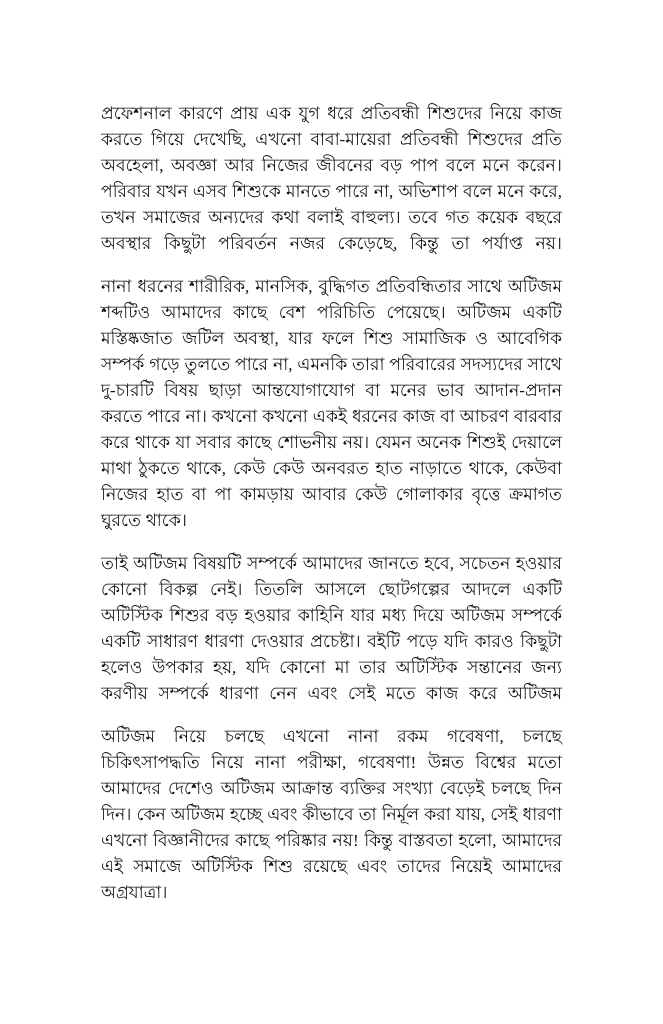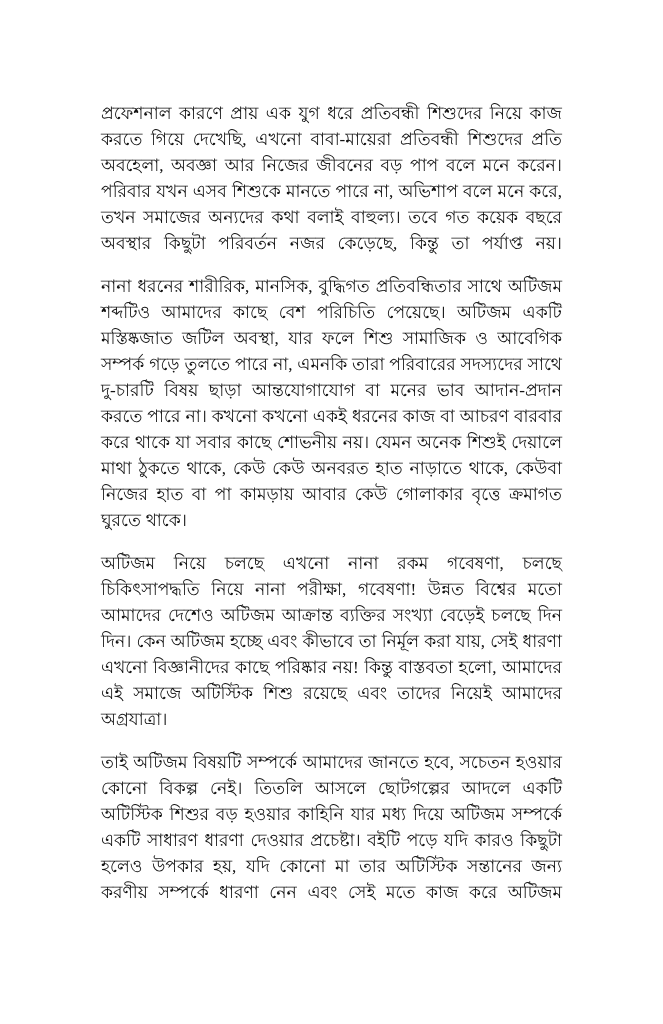--- a/index.html
+++ b/index.html
@@ -50,18 +50,18 @@
 </head>
 <body>
 
 <div class="page">
   <div class="text-column">
 
     <p class="para full-last">প্রফেশনাল কারণে প্রায় এক যুগ ধরে প্রতিবন্ধী শিশুদের নিয়ে কাজ করতে গিয়ে দেখেছি, এখনো বাবা-মায়েরা প্রতিবন্ধী শিশুদের প্রতি অবহেলা, অবজ্ঞা আর নিজের জীবনের বড় পাপ বলে মনে করেন। পরিবার যখন এসব শিশুকে মানতে পারে না, অভিশাপ বলে মনে করে, তখন সমাজের অন্যদের কথা বলাই বাহুল্য। তবে গত কয়েক বছরে অবস্থার কিছুটা পরিবর্তন নজর কেড়েছে, কিন্তু তা পর্যাপ্ত নয়।</p>
 
     <p class="para">নানা ধরনের শারীরিক, মানসিক, বুদ্ধিগত প্রতিবন্ধিতার সাথে অটিজম শব্দটিও আমাদের কাছে বেশ পরিচিতি পেয়েছে। অটিজম একটি মস্তিষ্কজাত জটিল অবস্থা, যার ফলে শিশু সামাজিক ও আবেগিক সম্পর্ক গড়ে তুলতে পারে না, এমনকি তারা পরিবারের সদস্যদের সাথে দু-চারটি বিষয় ছাড়া আন্তযোগাযোগ বা মনের ভাব আদান-প্রদান করতে পারে না। কখনো কখনো একই ধরনের কাজ বা আচরণ বারবার করে থাকে যা সবার কাছে শোভনীয় নয়। যেমন অনেক শিশুই দেয়ালে মাথা ঠুকতে থাকে, কেউ কেউ অনবরত হাত নাড়াতে থাকে, কেউবা নিজের হাত বা পা কামড়ায় আবার কেউ গোলাকার বৃত্তে ক্রমাগত ঘুরতে থাকে।</p>
 
+    <p class="para full-last">তাই অটিজম বিষয়টি সম্পর্কে আমাদের জানতে হবে, সচেতন হওয়ার কোনো বিকল্প নেই। তিতলি আসলে ছোটগল্পের আদলে একটি অটিস্টিক শিশুর বড় হওয়ার কাহিনি যার মধ্য দিয়ে অটিজম সম্পর্কে একটি সাধারণ ধারণা দেওয়ার প্রচেষ্টা। বইটি পড়ে যদি কারও কিছুটা হলেও উপকার হয়, যদি কোনো মা তার অটিস্টিক সন্তানের জন্য করণীয় সম্পর্কে ধারণা নেন এবং সেই মতে কাজ করে অটিজম</p>
+
     <p class="para full-last">অটিজম নিয়ে চলছে এখনো নানা রকম গবেষণা, চলছে চিকিৎসাপদ্ধতি নিয়ে নানা পরীক্ষা, গবেষণা! উন্নত বিশ্বের মতো আমাদের দেশেও অটিজম আক্রান্ত ব্যক্তির সংখ্যা বেড়েই চলছে দিন দিন। কেন অটিজম হচ্ছে এবং কীভাবে তা নির্মূল করা যায়, সেই ধারণা এখনো বিজ্ঞানীদের কাছে পরিষ্কার নয়! কিন্তু বাস্তবতা হলো, আমাদের এই সমাজে অটিস্টিক শিশু রয়েছে এবং তাদের নিয়েই আমাদের অগ্রযাত্রা।</p>
-
-    <p class="para full-last">তাই অটিজম বিষয়টি সম্পর্কে আমাদের জানতে হবে, সচেতন হওয়ার কোনো বিকল্প নেই। তিতলি আসলে ছোটগল্পের আদলে একটি অটিস্টিক শিশুর বড় হওয়ার কাহিনি যার মধ্য দিয়ে অটিজম সম্পর্কে একটি সাধারণ ধারণা দেওয়ার প্রচেষ্টা। বইটি পড়ে যদি কারও কিছুটা হলেও উপকার হয়, যদি কোনো মা তার অটিস্টিক সন্তানের জন্য করণীয় সম্পর্কে ধারণা নেন এবং সেই মতে কাজ করে অটিজম</p>
 
   </div>
 </div>
 
 </body></html>

